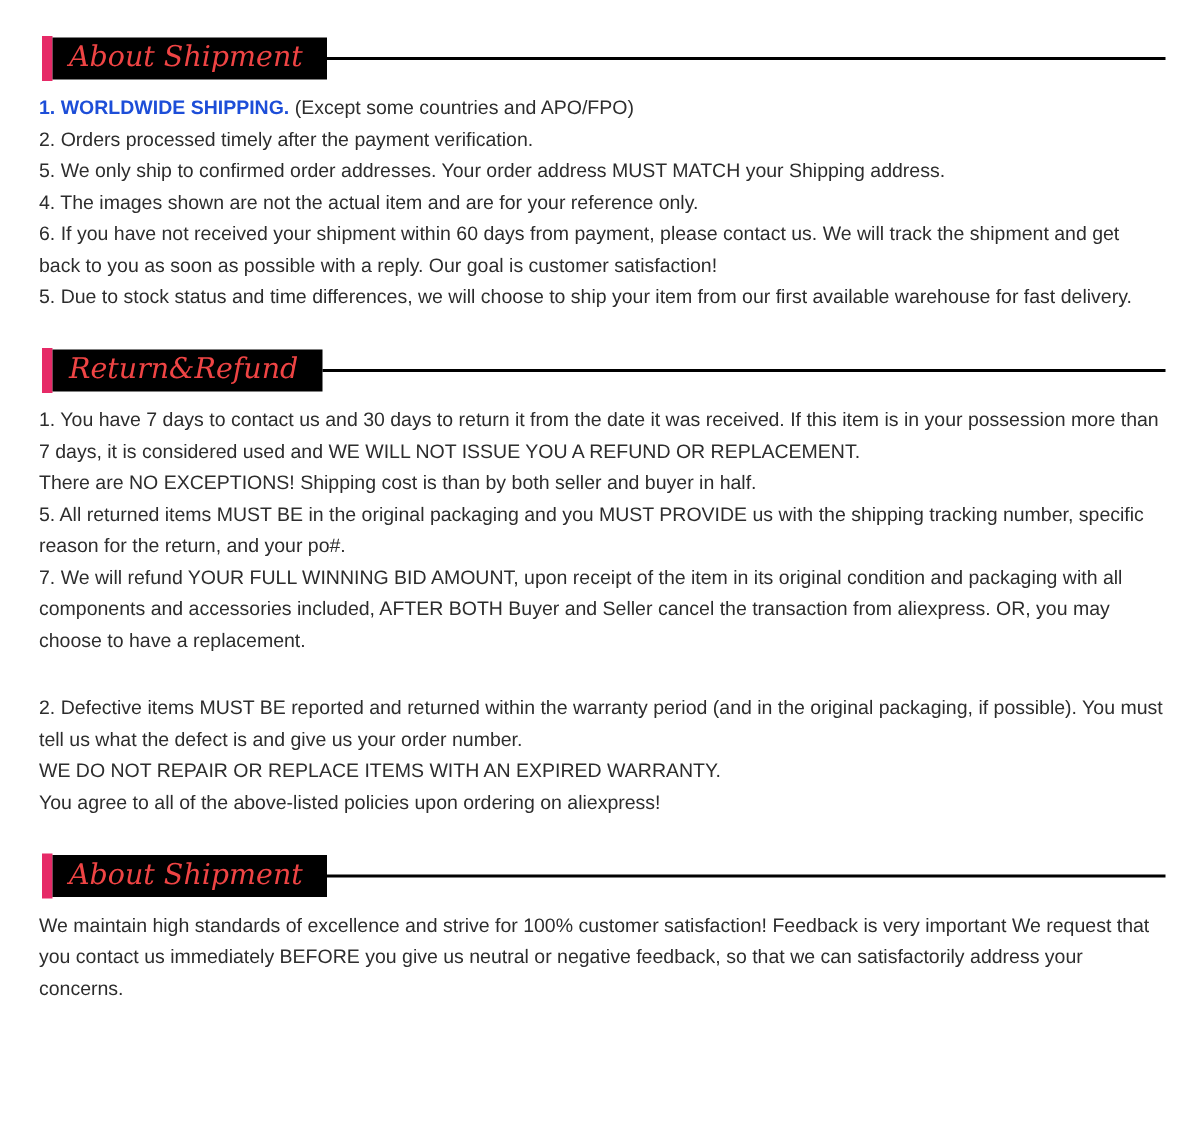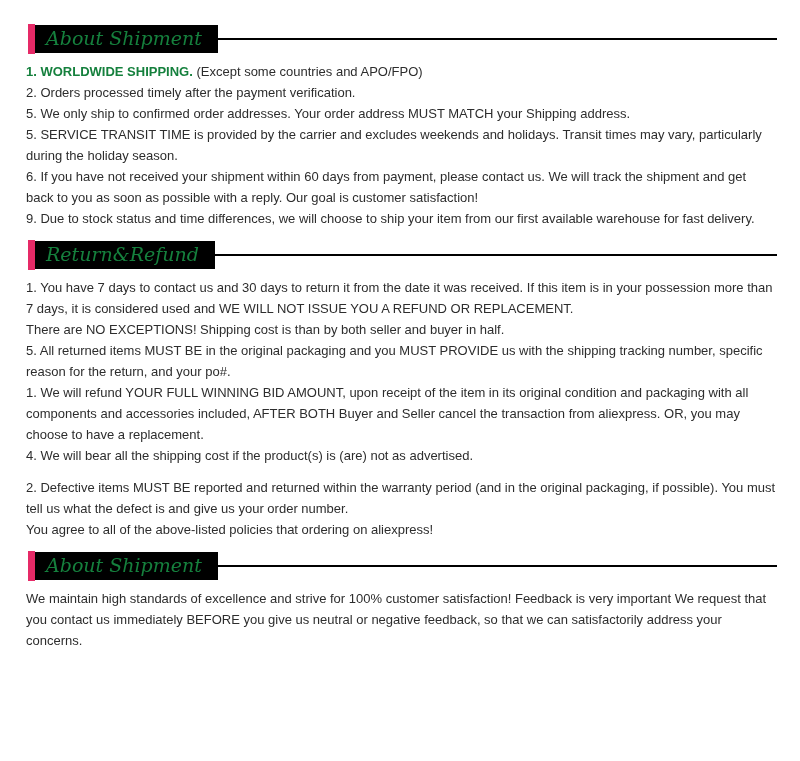--- a/index.html
+++ b/index.html
@@ -12,36 +12,36 @@
     height: 761px;
     font-family: "Liberation Sans", sans-serif;
     overflow: hidden;
   }
   .page {
     box-sizing: border-box;
     width: 800px;
     padding: 24px 23px 0 26px;
   }
   .section { margin: 0; }
-  .section:not(:first-child) { margin-top: 11px; }
+  .section:not(:first-child) { margin-top: 24px; }
   .sec-header {
     display: flex;
     align-items: center;
     height: 30px;
     margin: 0 0 7px 2px;
   }
   .accent-bar {
     width: 7px;
     height: 30px;
     background: #e62a67;
     flex: 0 0 auto;
   }
   .title-box {
     background: #000000;
-    color: #15803d;
+    color: #ef4444;
     height: 26px;
     display: flex;
     align-items: center;
     padding: 0 16px 2px 11px;
     flex: 0 0 auto;
     text-align: center;
   }
   .title-box .title {
     font-family: "DejaVu Serif", serif;
     font-style: italic;
@@ -55,66 +55,66 @@
   }
   .sec-body {
     font-size: 13px;
     line-height: 21px;
     color: #2d2d2d;
   }
   .sec-body p {
     margin: 0;
     padding: 0;
   }
-  .sec-body b { color: #15803d; }
+  .sec-body b { color: #1d4ed8; }
 </style>
 </head>
 <body>
 
 <div class="page">
 
   <div class="section">
     <div class="sec-header">
       <div class="accent-bar"></div>
       <div class="title-box">
         <span class="title">About Shipment</span>
       </div>
       <div class="header-rule"></div>
     </div>
     <div class="sec-body">
       <p><b>1. WORLDWIDE SHIPPING.</b><span> (Except some countries and APO/FPO)</span></p>
       <p>2. Orders processed timely after the payment verification.</p>
       <p>5. We only ship to confirmed order addresses. Your order address MUST MATCH your Shipping address.</p>
-      <p>5. SERVICE TRANSIT TIME is provided by the carrier and excludes weekends and holidays. Transit times may vary, particularly during the holiday season.</p>
+      <p>4. The images shown are not the actual item and are for your reference only.</p>
       <p>6. If you have not received your shipment within 60 days from payment, please contact us. We will track the shipment and get back to you as soon as possible with a reply. Our goal is customer satisfaction!</p>
-      <p>9. Due to stock status and time differences, we will choose to ship your item from our first available warehouse for fast delivery.</p>
+      <p>5. Due to stock status and time differences, we will choose to ship your item from our first available warehouse for fast delivery.</p>
     </div>
   </div>
 
   <div class="section">
     <div class="sec-header">
       <div class="accent-bar"></div>
       <div class="title-box">
         <span class="title">Return&amp;Refund</span>
       </div>
       <div class="header-rule"></div>
     </div>
     <div class="sec-body">
       <p>1. You have 7 days to contact us and 30 days to return it from the date it was received. If this item is in your possession more than 7 days, it is considered used and WE WILL NOT ISSUE YOU A REFUND OR REPLACEMENT.</p>
       <p>There are NO EXCEPTIONS! Shipping cost is than by both seller and buyer in half.</p>
       <p>5. All returned items MUST BE in the original packaging and you MUST PROVIDE us with the shipping tracking number, specific reason for the return, and your po#.</p>
-      <p>1. We will refund YOUR FULL WINNING BID AMOUNT, upon receipt of the item in its original condition and packaging with all components and accessories included, AFTER BOTH Buyer and Seller cancel the transaction from aliexpress. OR, you may choose to have a replacement.</p>
-      <p>4.  We will bear all the shipping cost if the product(s) is (are) not as advertised.</p>
+      <p>7. We will refund YOUR FULL WINNING BID AMOUNT, upon receipt of the item in its original condition and packaging with all components and accessories included, AFTER BOTH Buyer and Seller cancel the transaction from aliexpress. OR, you may choose to have a replacement.</p>
     </div>
   </div>
 
   <div class="section">
     <div class="sec-body">
       <p>2. Defective items MUST BE reported and returned within the warranty period (and in the original packaging, if possible). You must tell us what the defect is and give us your order number.</p>
-      <p>You agree to all of the above-listed policies that ordering on aliexpress!</p>
+      <p>WE DO NOT REPAIR OR REPLACE ITEMS WITH AN EXPIRED WARRANTY.</p>
+      <p>You agree to all of the above-listed policies upon ordering on aliexpress!</p>
     </div>
   </div>
 
   <div class="section">
     <div class="sec-header">
       <div class="accent-bar"></div>
       <div class="title-box">
         <span class="title">About Shipment</span>
       </div>
       <div class="header-rule"></div>

